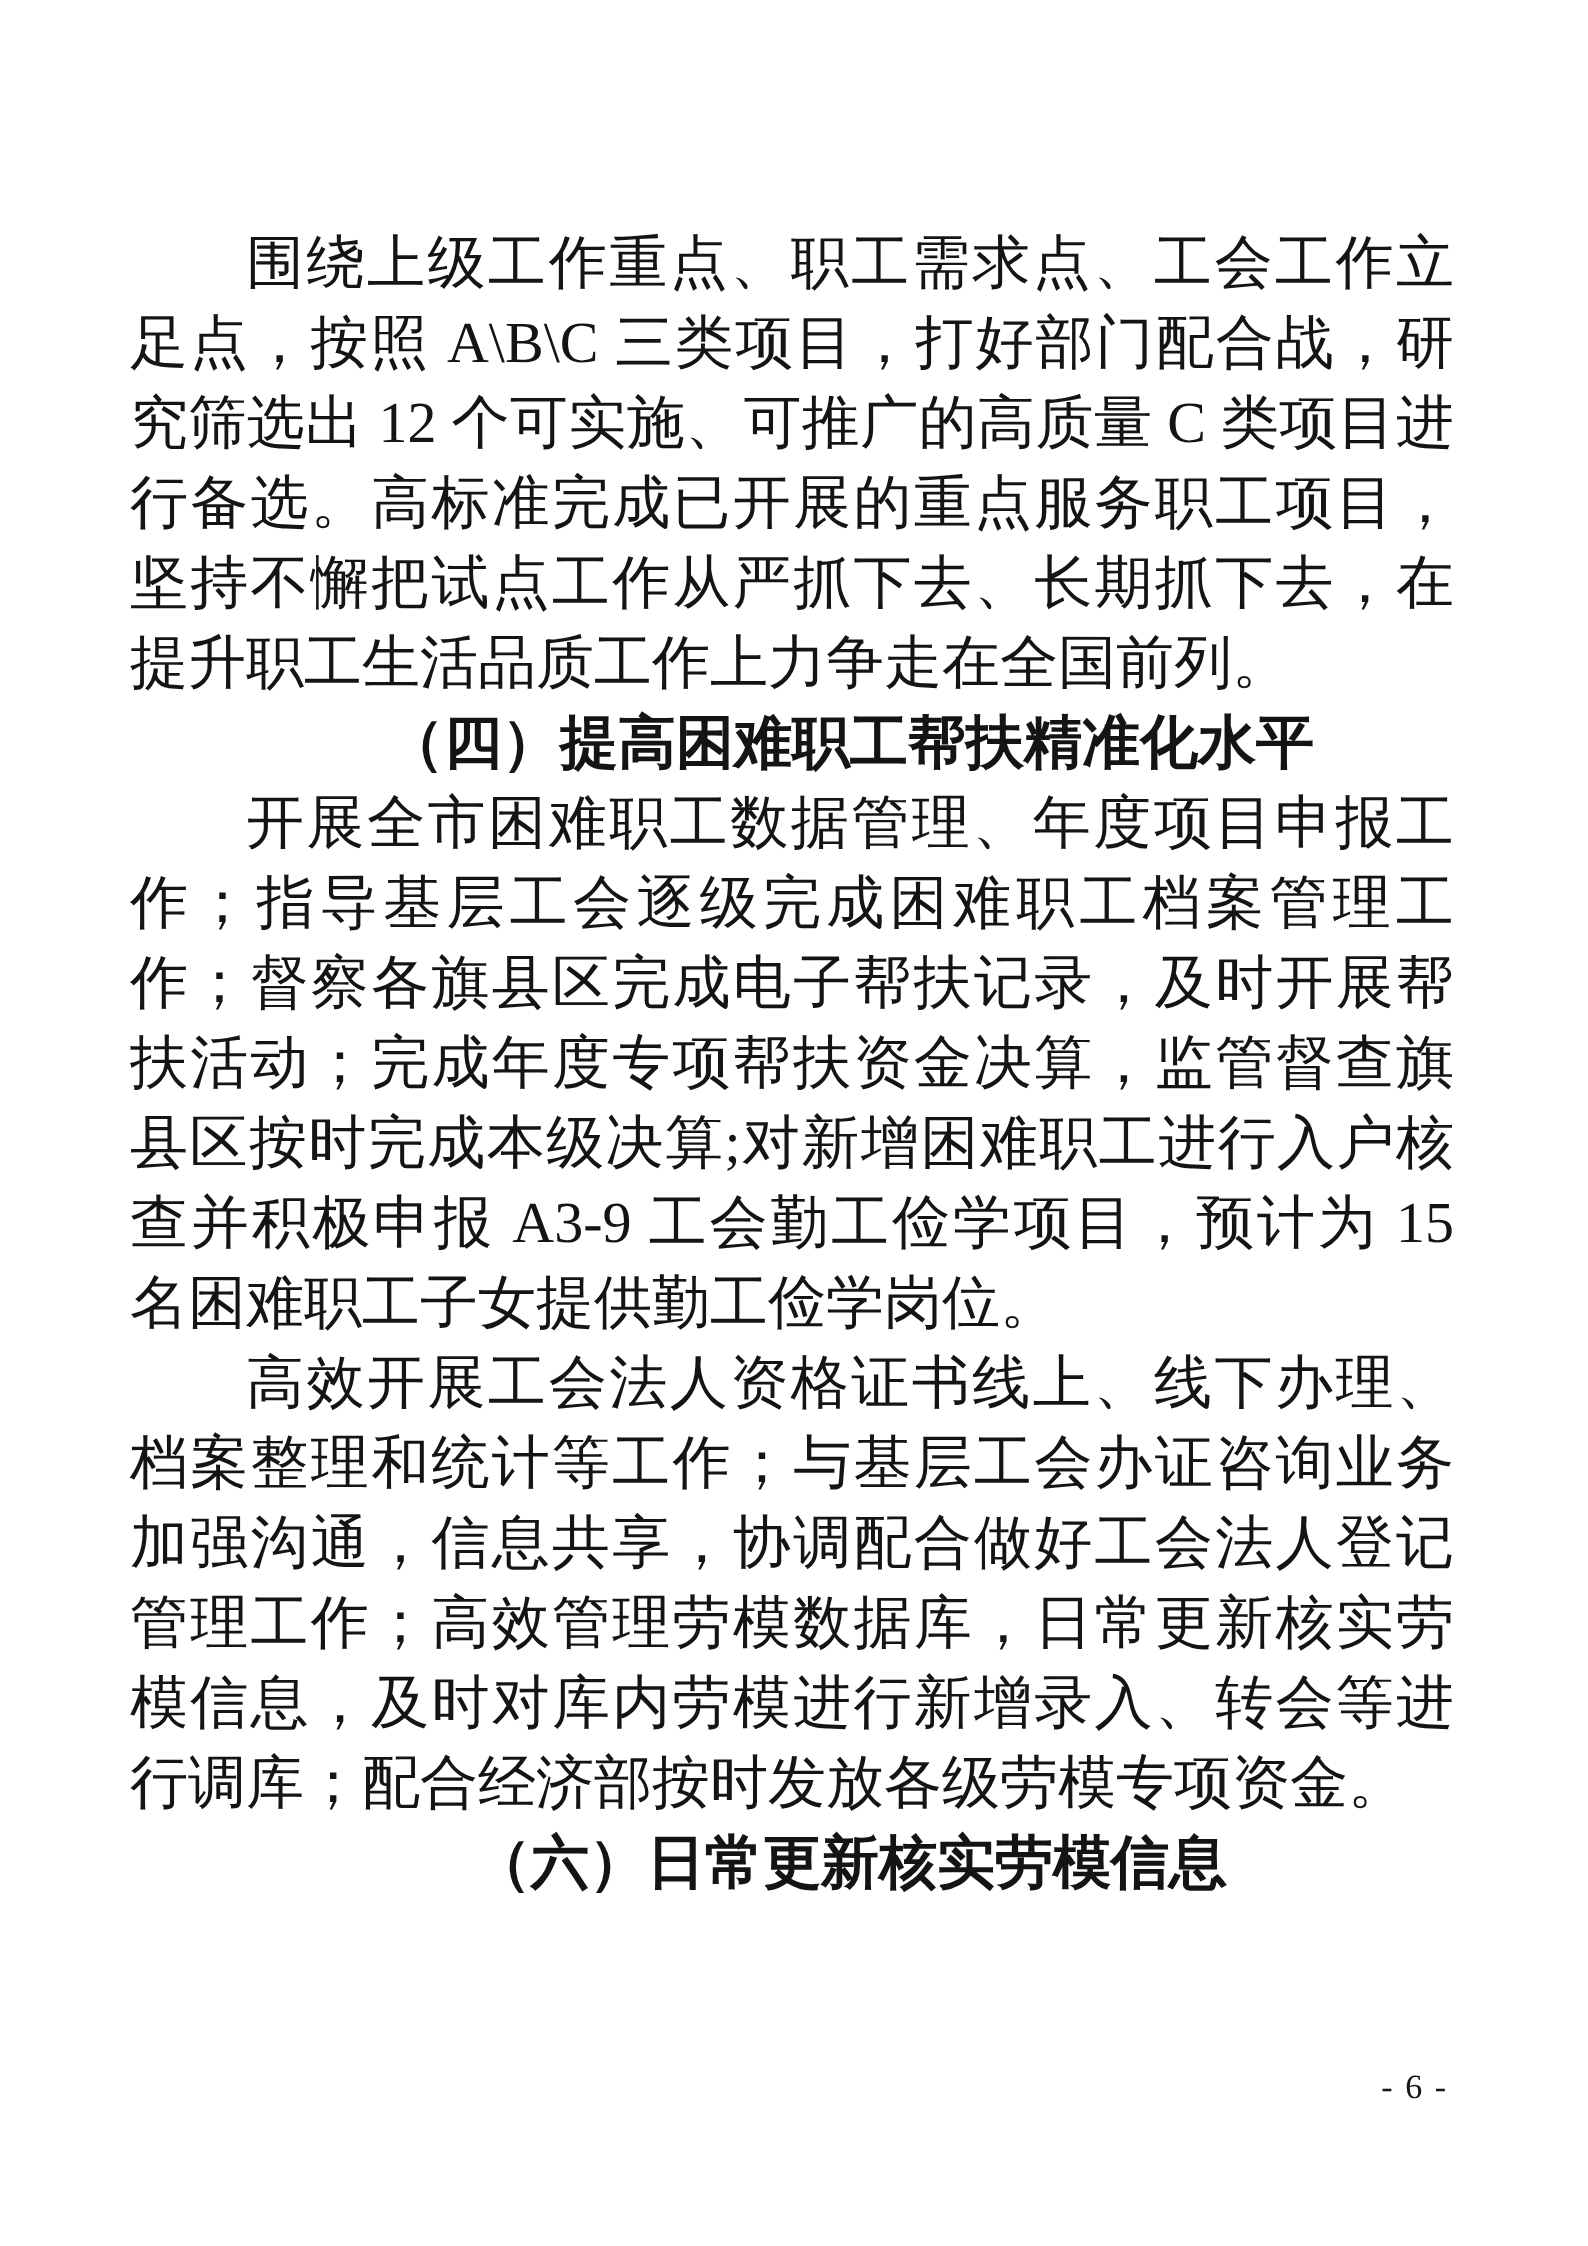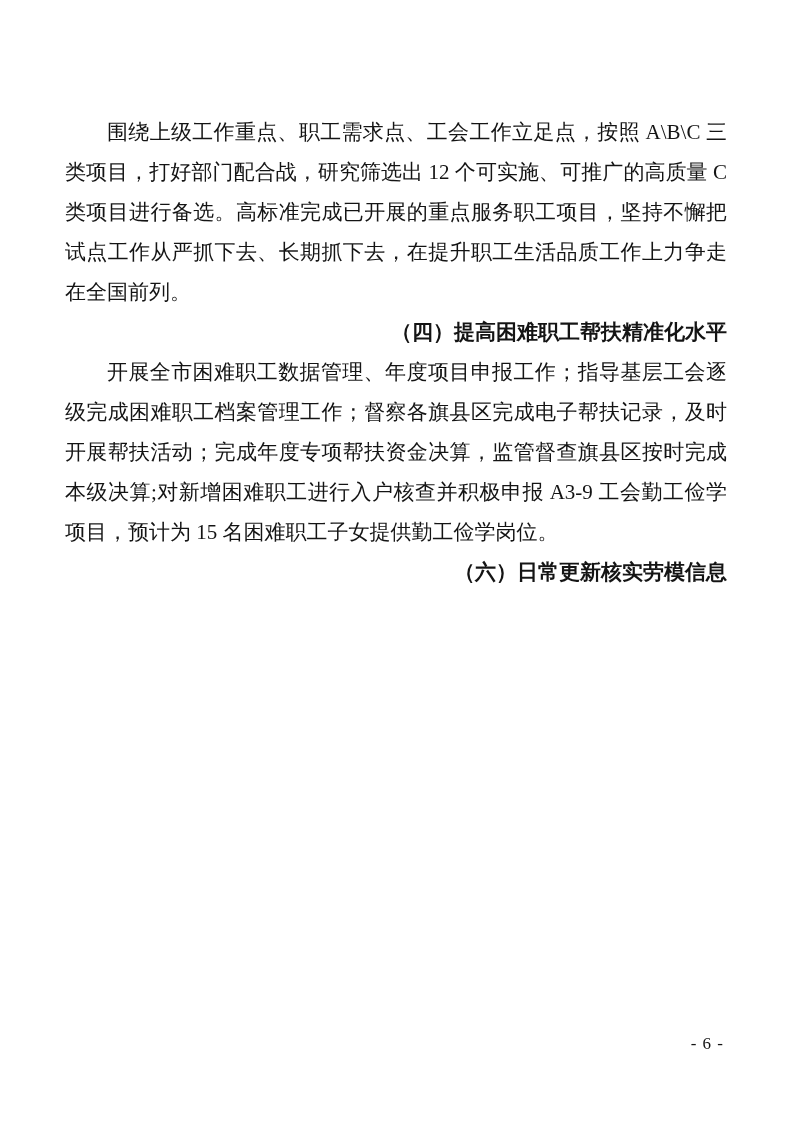--- a/index.html
+++ b/index.html
@@ -14,51 +14,52 @@
     background: #ffffff;
     overflow: hidden;
     font-family: "Liberation Serif", serif;
     color: #141414;
   }
   .content {
     position: absolute;
     left: 65px;
     top: 112px;
     width: 662px;
-    font-size: 21px;
+    font-size: 29px;
     line-height: 40px;
     text-align: justify;
     text-justify: inter-ideograph;
   }
   .para {
     margin: 0;
     text-indent: 2em;
     font-weight: normal;
   }
   .heading {
     margin: 0;
     text-indent: 2em;
     font-weight: bold;
-    text-align: right;
+    text-align: center;
   }
   .page-number {
     position: absolute;
     top: 1034px;
     right: 70px;
     font-size: 17px;
     line-height: 20px;
     color: #141414;
     letter-spacing: 1px;
   }
 </style>
 </head>
 <body>
 
 <div class="page">
   <div class="content">
     <p class="para">围绕上级工作重点、职工需求点、工会工作立足点，按照 A\B\C 三类项目，打好部门配合战，研究筛选出 12 个可实施、可推广的高质量 C 类项目进行备选。高标准完成已开展的重点服务职工项目，坚持不懈把试点工作从严抓下去、长期抓下去，在提升职工生活品质工作上力争走在全国前列。</p>
     <p class="heading">（四）提高困难职工帮扶精准化水平</p>
     <p class="para">开展全市困难职工数据管理、年度项目申报工作；指导基层工会逐级完成困难职工档案管理工作；督察各旗县区完成电子帮扶记录，及时开展帮扶活动；完成年度专项帮扶资金决算，监管督查旗县区按时完成本级决算;对新增困难职工进行入户核查并积极申报 A3-9 工会勤工俭学项目，预计为 15 名困难职工子女提供勤工俭学岗位。</p>
+    <p class="para">高效开展工会法人资格证书线上、线下办理、档案整理和统计等工作；与基层工会办证咨询业务加强沟通，信息共享，协调配合做好工会法人登记管理工作；高效管理劳模数据库，日常更新核实劳模信息，及时对库内劳模进行新增录入、转会等进行调库；配合经济部按时发放各级劳模专项资金。</p>
     <p class="heading">（六）日常更新核实劳模信息</p>
   </div>
 
   <div class="page-number">- 6 -</div>
 </div>
 
 </body></html>

